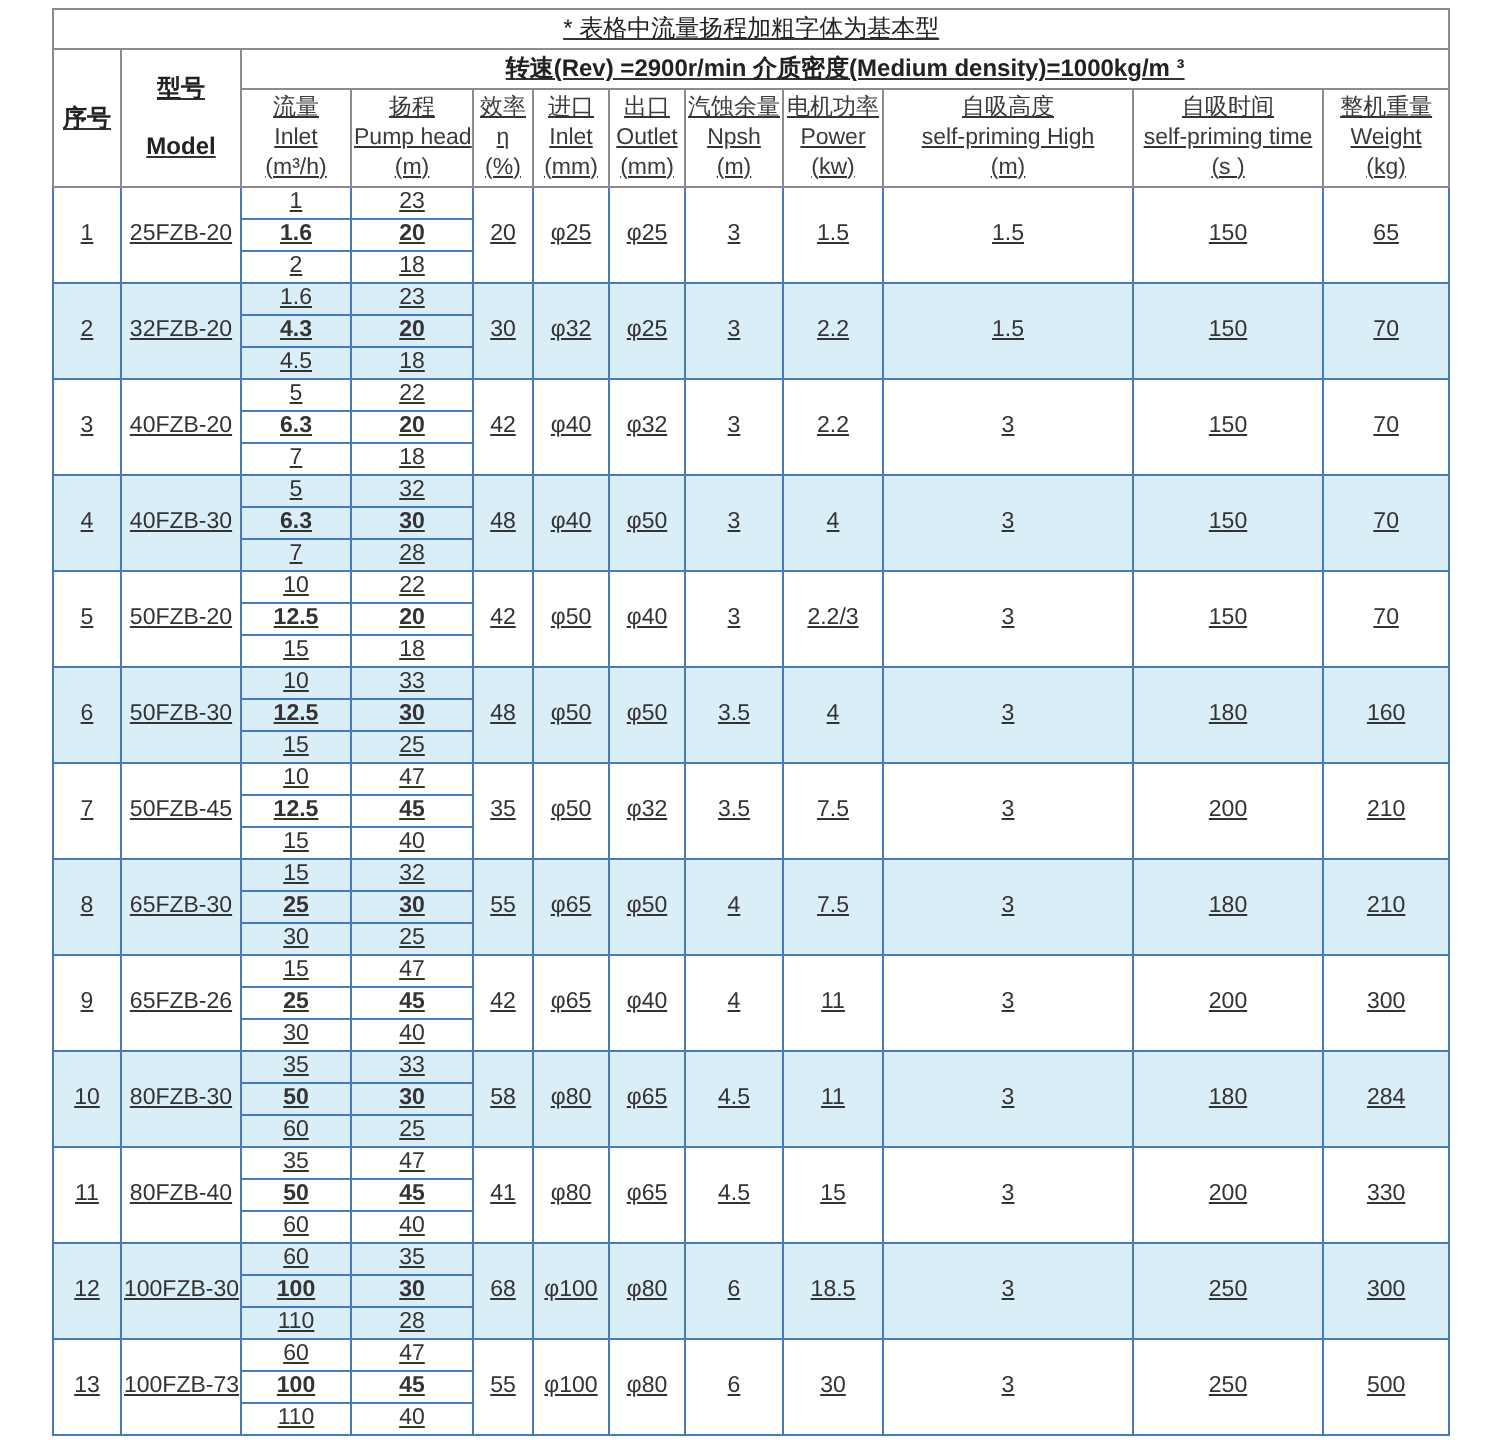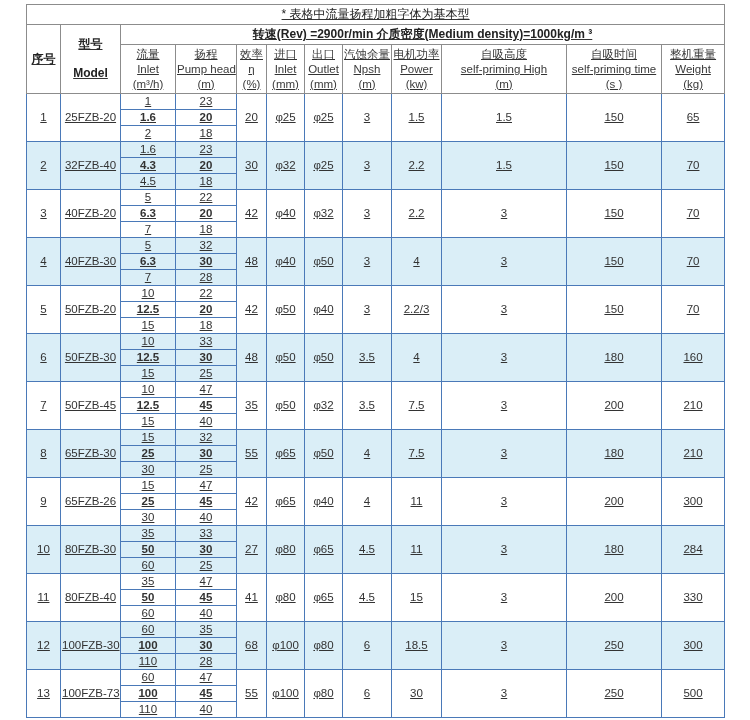--- a/index.html
+++ b/index.html
@@ -126,21 +126,21 @@
     <td class="subcell">1.6</td>
     <td class="subcell">20</td>
   </tr>
   <tr>
     <td class="subcell">2</td>
     <td class="subcell">18</td>
   </tr>
 
   <tr>
     <td rowspan="3">2</td>
-    <td rowspan="3">32FZB-40</td>
+    <td rowspan="3">32FZB-20</td>
     <td class="subcell">1.6</td>
     <td class="subcell">23</td>
     <td rowspan="3">30</td>
     <td rowspan="3">φ32</td>
     <td rowspan="3">φ25</td>
     <td rowspan="3">3</td>
     <td rowspan="3">2.2</td>
     <td rowspan="3">1.5</td>
     <td rowspan="3">150</td>
     <td rowspan="3">70</td>
@@ -313,21 +313,21 @@
   <tr>
     <td class="subcell">30</td>
     <td class="subcell">40</td>
   </tr>
 
   <tr>
     <td rowspan="3">10</td>
     <td rowspan="3">80FZB-30</td>
     <td class="subcell">35</td>
     <td class="subcell">33</td>
-    <td rowspan="3">27</td>
+    <td rowspan="3">58</td>
     <td rowspan="3">φ80</td>
     <td rowspan="3">φ65</td>
     <td rowspan="3">4.5</td>
     <td rowspan="3">11</td>
     <td rowspan="3">3</td>
     <td rowspan="3">180</td>
     <td rowspan="3">284</td>
   </tr>
   <tr class="basic">
     <td class="subcell">50</td>

